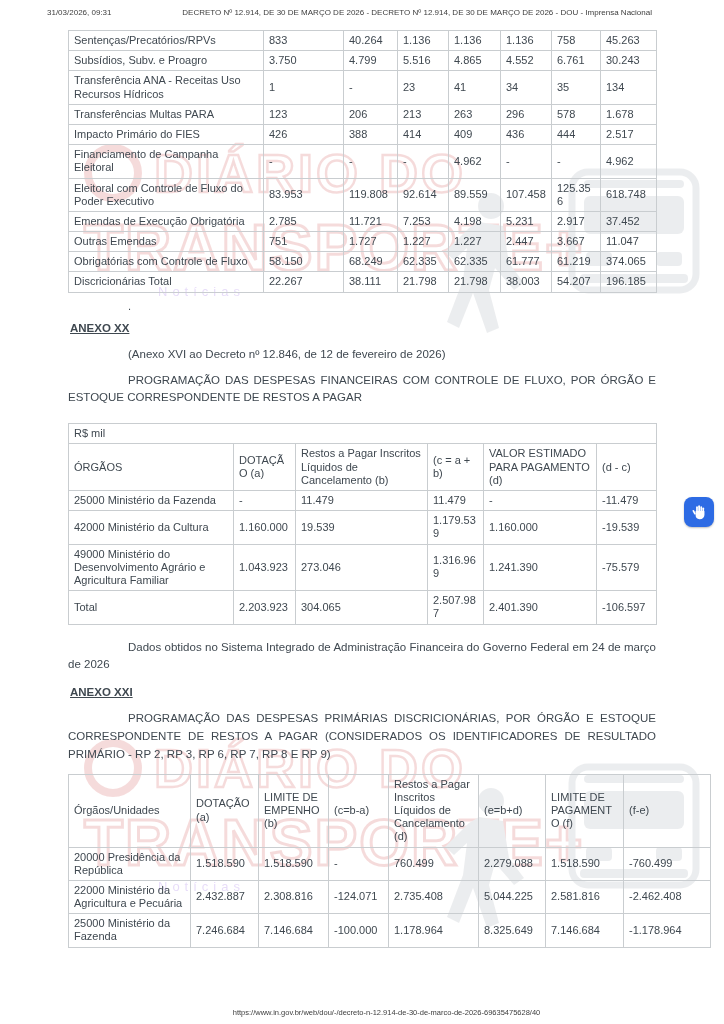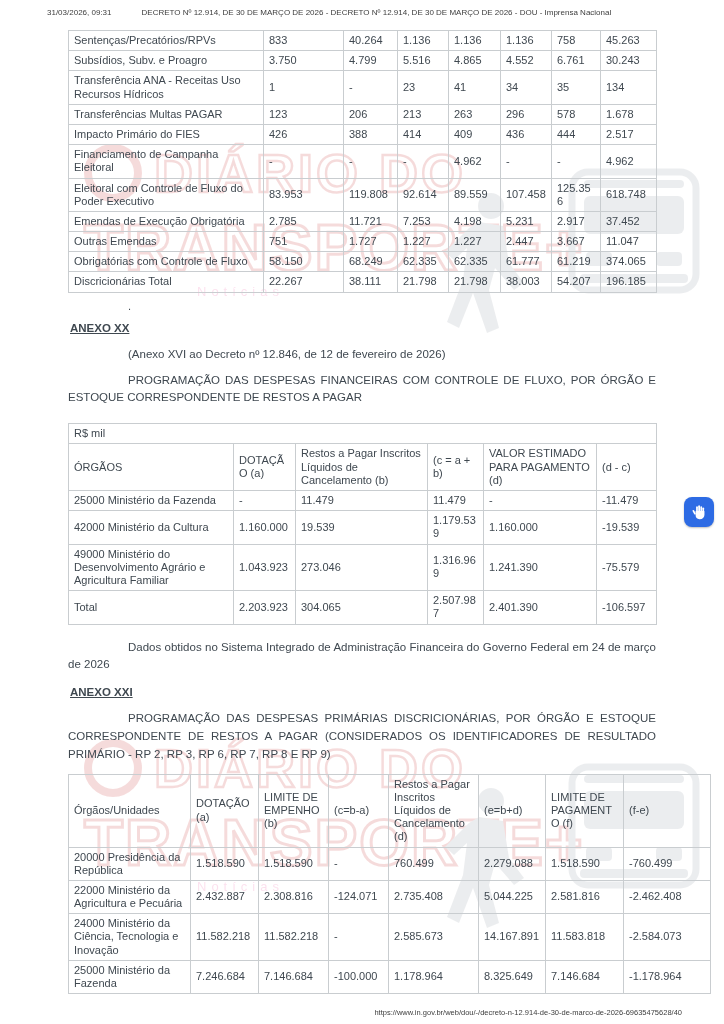--- a/index.html
+++ b/index.html
@@ -1,34 +1,34 @@
 <!DOCTYPE html>
 <html><head>
 <meta charset="utf-8">
 <style>
   html,body{margin:0;padding:0;background:#e8e8e8;}
   .page{position:relative;width:724px;height:1024px;background:#ffffff;overflow:hidden;
         font-family:"Liberation Sans",sans-serif;color:#3f4850;margin:0 auto;}
   
   .print-header{position:absolute;top:8px;left:47px;right:42px;display:flex;align-items:flex-start;
-        font-size:8px;color:#3d3d3d;z-index:3;}
+        font-size:8px;color:#3d3d3d;z-index:3;gap:32px;}
   .ph-date{white-space:nowrap;}
-  .ph-title{flex:1;text-align:left;padding:0 30px;}
-  .print-footer{position:absolute;bottom:7px;left:47px;right:42px;display:flex;justify-content:flex-end;
+  .ph-title{flex:1;text-align:right;padding:0 30px;}
+  .print-footer{position:absolute;bottom:7px;left:47px;right:42px;display:flex;justify-content:center;
         font-size:7.5px;color:#3d3d3d;z-index:3;padding-left:44px;}
   
   .wm{position:absolute;left:84px;width:610px;height:230px;opacity:.16;z-index:0;pointer-events:none;}
   .wm1{top:138px;} .wm2{top:733px;}
   .wm-row1{display:flex;align-items:center;gap:12px;height:70px;}
   .wm-ring{width:42px;height:42px;border:8px solid #c62828;border-radius:50%;background:#fff;flex:0 0 auto;}
   .wm-line1{font-size:54px;font-weight:700;letter-spacing:3px;color:transparent;
         -webkit-text-stroke:2.5px #c62828;white-space:nowrap;line-height:1;}
   .wm-line2{font-size:64px;font-weight:800;letter-spacing:2px;color:transparent;
         -webkit-text-stroke:3px #c62828;white-space:nowrap;line-height:1;margin-top:8px;}
-  .wm-tagline{font-size:13px;letter-spacing:5px;color:#ec4899;margin:4px 0 0 113px;}
+  .wm-tagline{font-size:13px;letter-spacing:5px;color:#6d28d9;margin:4px 0 0 74px;}
   .wm-person{position:absolute;left:345px;top:50px;}
   .wm-bus{position:absolute;right:-10px;top:28px;}
   
   .content{position:absolute;top:30px;left:68px;width:588px;z-index:1;}
   table{border-collapse:collapse;background:transparent;}
   .t1,.t2{width:588px;table-layout:fixed;}
   .t3{width:642px;table-layout:fixed;}
   td,th{border:1px solid #c9cdd0;padding:3px 5px;font-size:11px;font-weight:normal;
         line-height:1.2;vertical-align:middle;text-align:left;color:#3f4850;word-wrap:break-word;}
   .dot-line{font-size:11px;margin:7px 0 0 60px;}
@@ -133,21 +133,21 @@
             <td>Transferência ANA - Receitas Uso Recursos Hídricos</td>
             <td>1</td>
             <td>-</td>
             <td>23</td>
             <td>41</td>
             <td>34</td>
             <td>35</td>
             <td>134</td>
           </tr>
           <tr>
-            <td>Transferências Multas PAGAR</td>
+            <td>Transferências Multas PARA</td>
             <td>123</td>
             <td>206</td>
             <td>213</td>
             <td>263</td>
             <td>296</td>
             <td>578</td>
             <td>1.678</td>
           </tr>
           <tr>
             <td>Impacto Primário do FIES</td>
@@ -329,30 +329,20 @@
             <td>22000 Ministério da Agricultura e Pecuária</td>
             <td>2.432.887</td>
             <td>2.308.816</td>
             <td>-124.071</td>
             <td>2.735.408</td>
             <td>5.044.225</td>
             <td>2.581.816</td>
             <td>-2.462.408</td>
           </tr>
           <tr>
-            <td>24000 Ministério da Ciência, Tecnologia e Inovação</td>
-            <td>11.582.218</td>
-            <td>11.582.218</td>
-            <td>-</td>
-            <td>2.585.673</td>
-            <td>14.167.891</td>
-            <td>11.583.818</td>
-            <td>-2.584.073</td>
-          </tr>
-          <tr>
             <td>25000 Ministério da Fazenda</td>
             <td>7.246.684</td>
             <td>7.146.684</td>
             <td>-100.000</td>
             <td>1.178.964</td>
             <td>8.325.649</td>
             <td>7.146.684</td>
             <td>-1.178.964</td>
           </tr>
         </tbody>

